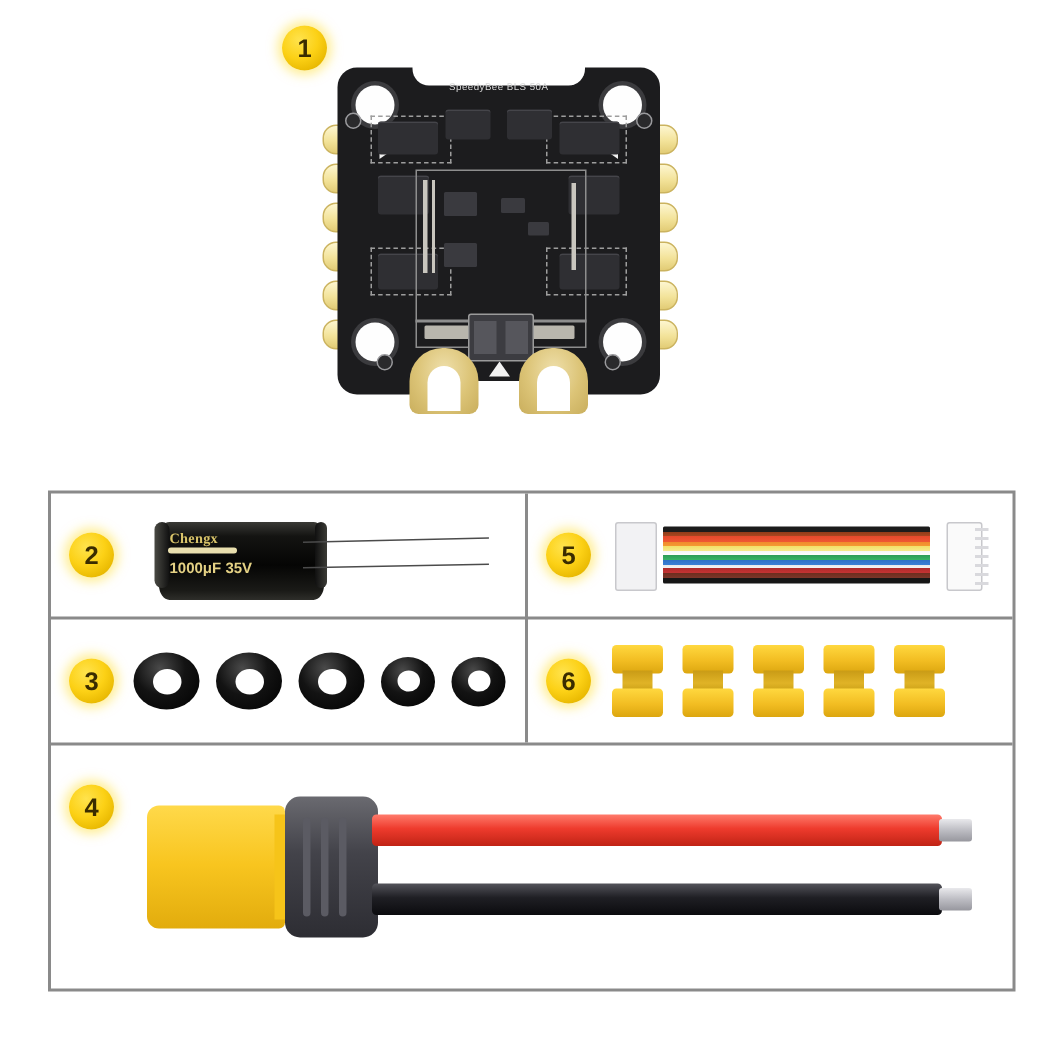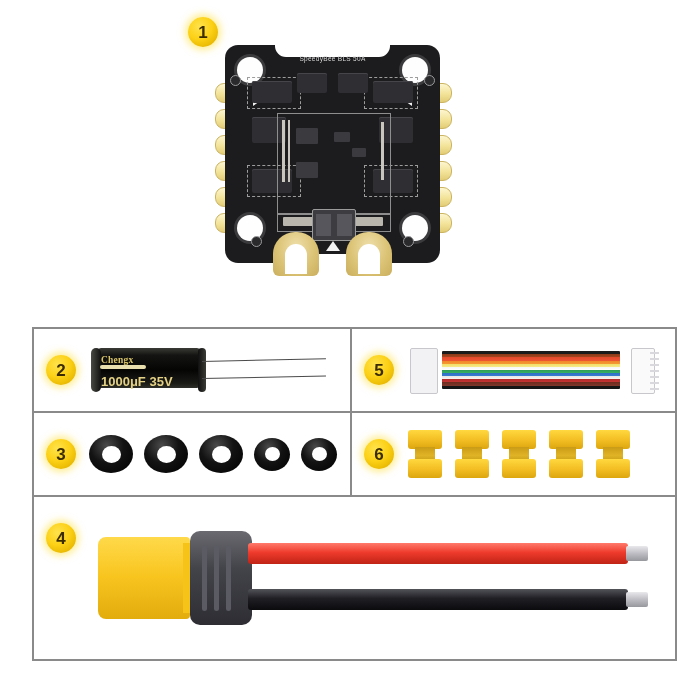--- a/index.html
+++ b/index.html
@@ -139,21 +139,21 @@
 
   #cell-2{left:0;top:0;width:316px;height:82px;}
   #cell-3{left:0;top:84px;width:316px;height:82px;}
   #cell-5{left:318px;top:0;width:325px;height:82px;}
   #cell-6{left:318px;top:84px;width:325px;height:82px;}
   #cell-4{left:0;top:168px;width:643px;height:162px;}
 
   
   #cap-art{position:absolute;left:60px;top:50%;margin-top:-22px;width:230px;height:44px;}
   #cap-body{
-    position:absolute;left:0;top:0;width:110px;height:40px;
+    position:absolute;left:12px;top:0;width:110px;height:52px;
     background:linear-gradient(180deg,#3a3a36 0%,#141412 18%,#050504 55%,#1a1a17 88%,#2e2e2a 100%);
     border-radius:7px/10px;
   }
   #cap-body:before{ 
     content:"";position:absolute;left:-3px;top:0;width:10px;height:44px;
     background:linear-gradient(90deg,#4a4a44,#101010);border-radius:6px;
   }
   #cap-body:after{ 
     content:"";position:absolute;right:-2px;top:0;width:8px;height:44px;
     background:linear-gradient(90deg,#101010,#3b3b36);border-radius:6px;
@@ -162,21 +162,21 @@
     position:absolute;left:6px;top:17px;width:46px;height:4px;background:#e9dfae;border-radius:2px;
   }
   .cap-brand{
     position:absolute;left:7px;top:7px;width:100px;
     color:#d9c46a;font-size:9.5px;font-weight:bold;letter-spacing:.2px;
     white-space:nowrap;overflow:hidden;
     font-family:"Liberation Serif", serif;
   }
   .cap-spec{
     position:absolute;left:7px;top:26px;width:100px;
-    color:#e4d184;font-size:13px;font-weight:bold;
+    color:#e4d184;font-size:10px;font-weight:bold;
     white-space:nowrap;overflow:hidden;
     font-family:"Liberation Sans", sans-serif;
   }
   .cap-lead{position:absolute;left:108px;height:1.4px;background:#4b4b4b;}
   .cap-lead.l1{top:13px;width:124px;transform:rotate(-1.3deg);transform-origin:left center;}
   .cap-lead.l2{top:30px;width:124px;transform:rotate(-1.1deg);transform-origin:left center;}
 
   
   #grommets{position:absolute;left:55px;top:50%;margin-top:-19px;height:38px;display:flex;align-items:center;gap:11px;}
   .grommet{

